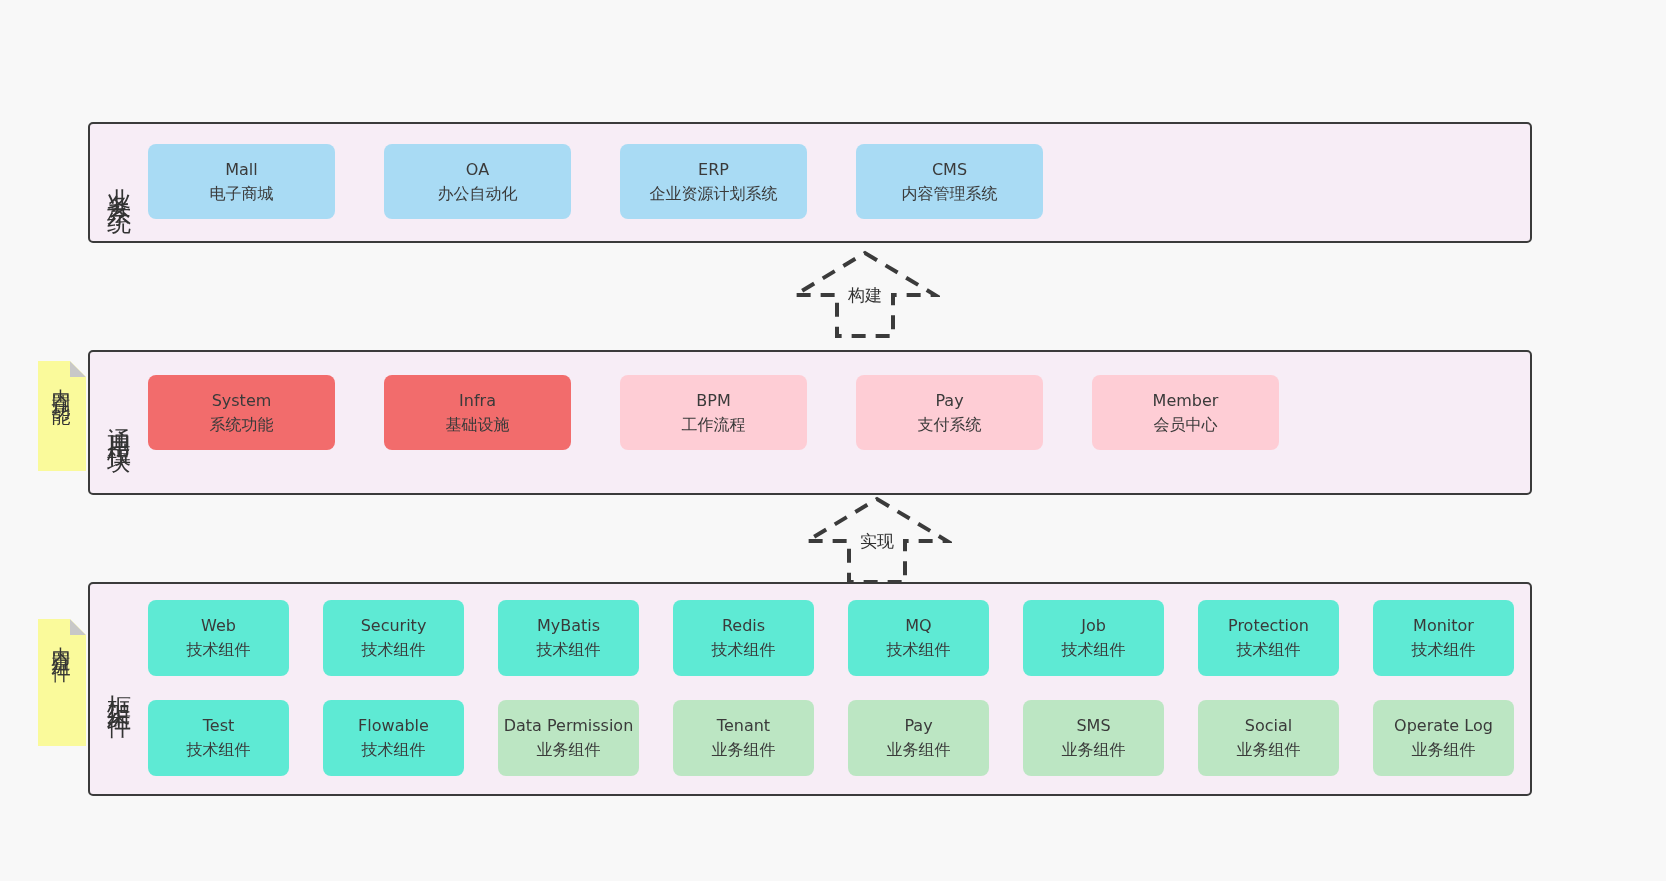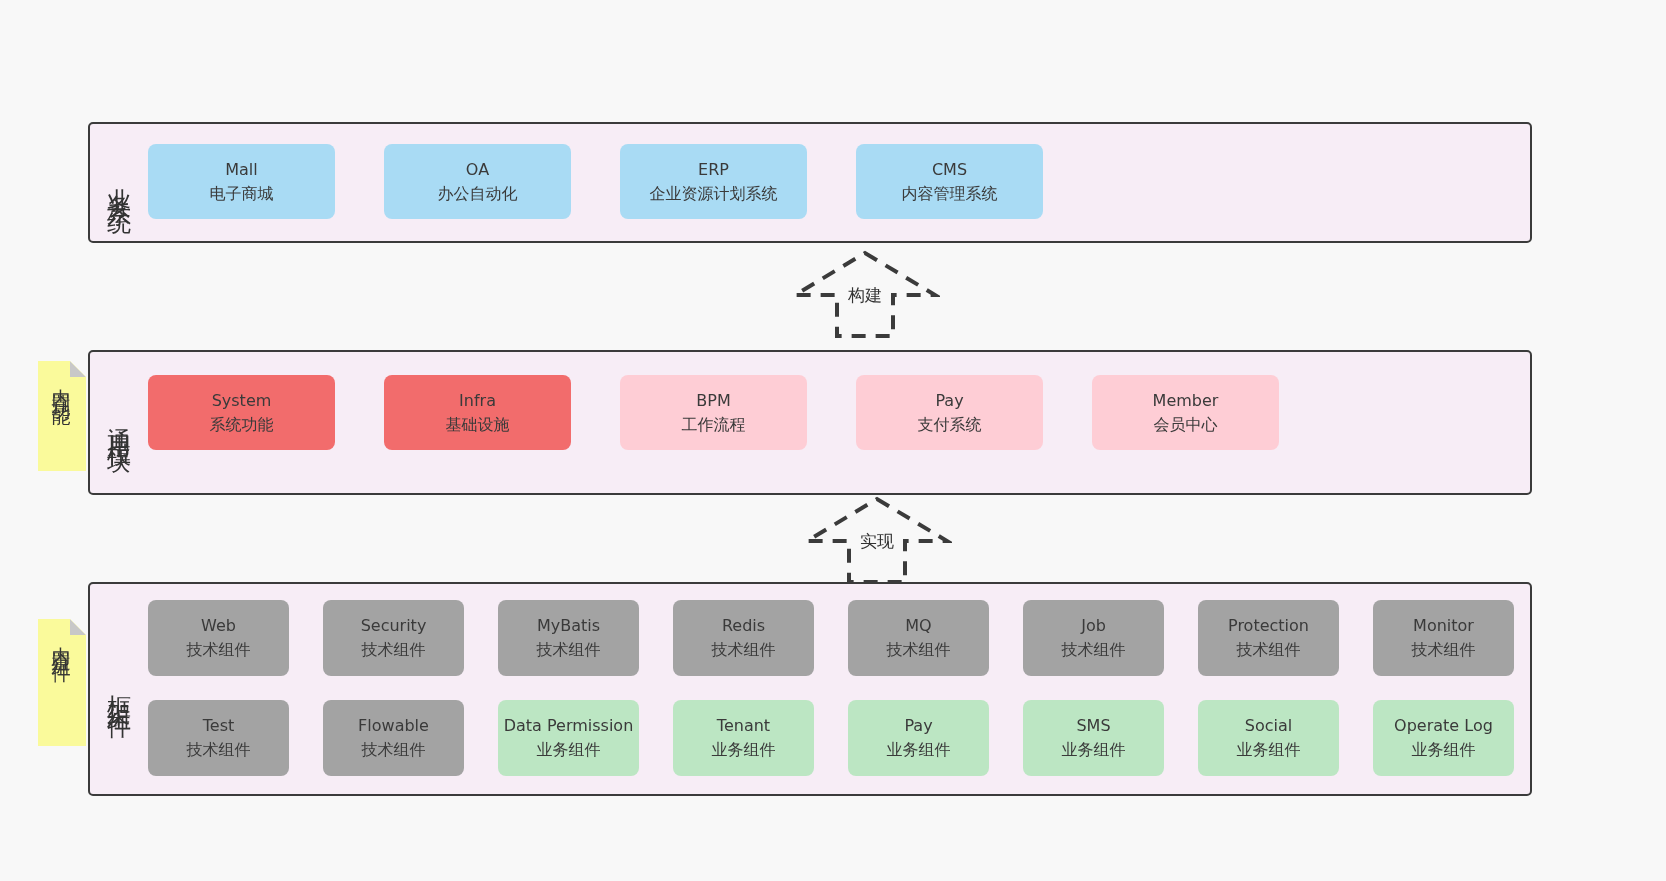--- a/index.html
+++ b/index.html
@@ -47,21 +47,21 @@
     align-items:center;justify-content:center;
     text-align:center;
     font-size:16px;line-height:24px;
     color:#3a3a3a;
     flex:none;
   }
   .row8 .box{width:141px;height:76px;}
   .box.blue{background:#a9dbf4;}
   .box.red{background:#f26c6c;}
   .box.pink{background:#fecdd5;text-align:right;}
-  .box.green{background:#a3a3a3;}
+  .box.green{background:#5eead4;}
   .box.lightgreen{background:#bce6c3;}
 
   
   .sticky{
     position:absolute;left:38px;width:48px;
     background:#fafa9b;
     z-index:2;
     display:flex;justify-content:center;
     clip-path:polygon(0 0,calc(100% - 16px) 0,100% 16px,100% 100%,0 100%);
   }

